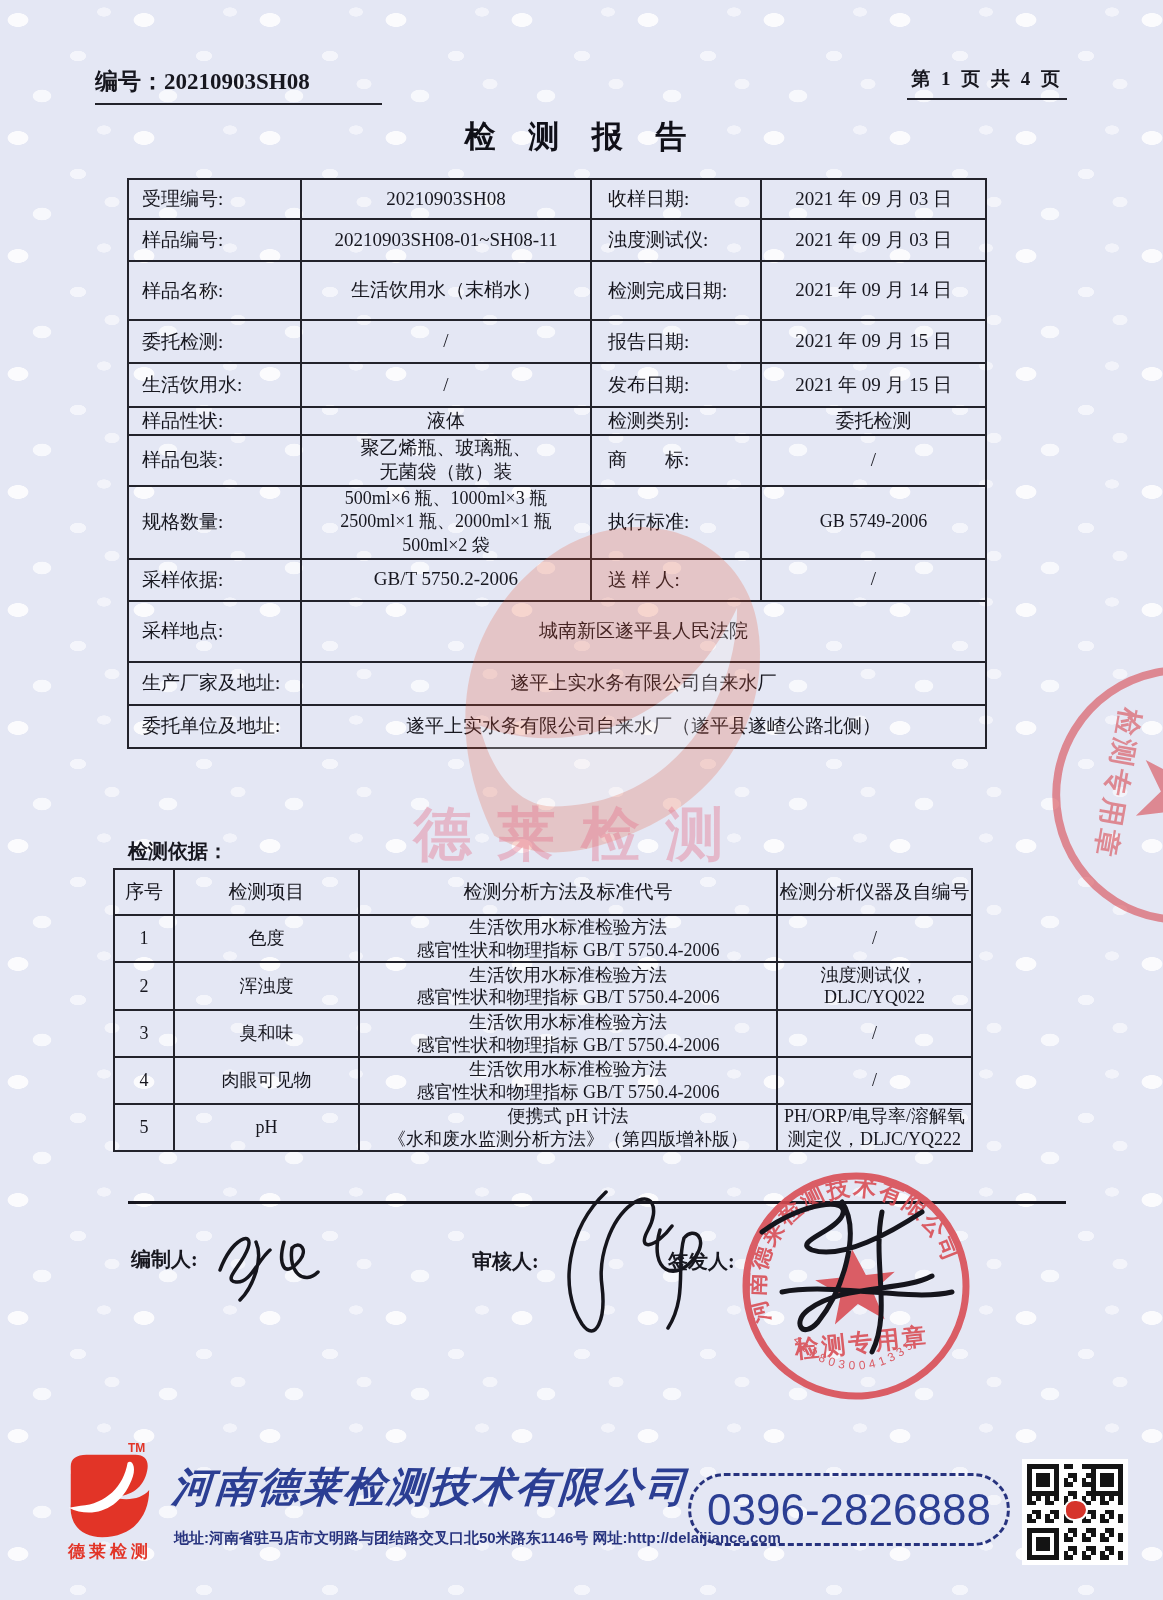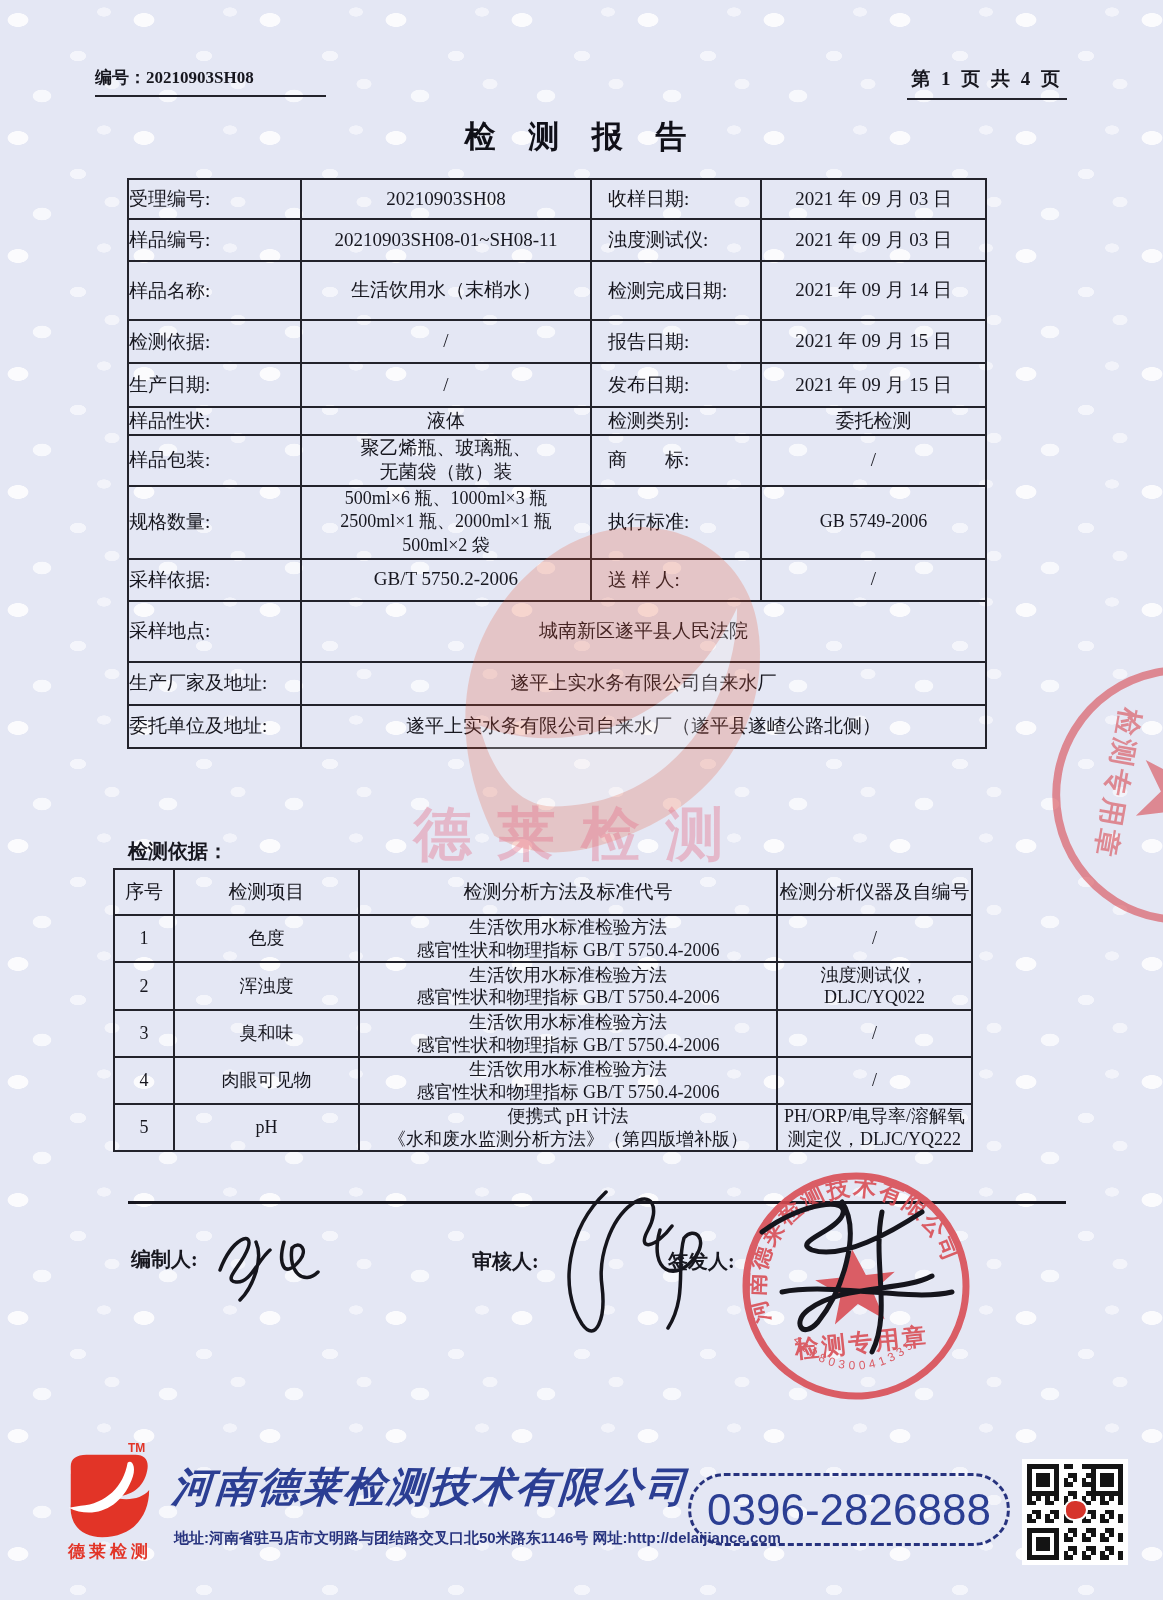--- a/index.html
+++ b/index.html
@@ -10,32 +10,32 @@
     background-color:#e4e7f4;
     background-image:
       radial-gradient(ellipse 18px 12px at 18px 20px,  rgba(255,255,255,.85) 55%, rgba(255,255,255,0) 60%),
       radial-gradient(ellipse 14px 9px  at 78px 56px,  rgba(255,255,255,.60) 55%, rgba(255,255,255,0) 60%),
       radial-gradient(ellipse 16px 11px at 42px 96px,  rgba(255,255,255,.70) 55%, rgba(255,255,255,0) 60%),
       radial-gradient(ellipse 12px 8px  at 104px 12px, rgba(255,255,255,.50) 55%, rgba(255,255,255,0) 60%),
       radial-gradient(ellipse 13px 9px  at 112px 84px, rgba(255,255,255,.55) 55%, rgba(255,255,255,0) 60%);
     background-size:126px 118px;
   }
   
-  .hdr-left  { position:absolute; top:66px;  left:95px;  font-size:17px; font-weight:600;
+  .hdr-left  { position:absolute; top:66px;  left:95px;  font-size:23px; font-weight:600;
                border-bottom:2px solid #23232b; padding:0 72px 6px 0; }
   .hdr-right { position:absolute; top:66px;  right:96px; font-size:19px; font-weight:600;
                border-bottom:2px solid #23232b; padding:0 4px 6px 4px; letter-spacing:3px; }
   .title { position:absolute; top:116px; left:0; width:100%; text-align:center;
            font-family:"Liberation Sans","DejaVu Sans",sans-serif;
            font-size:31px; font-weight:bold; letter-spacing:12px; color:#101018; }
   
   table { border-collapse:collapse; table-layout:fixed; background:transparent; }
   .t1 { position:absolute; top:178px; left:127px; width:858px; z-index:1; }
   .t1 td { border:2px solid #23232b; vertical-align:middle; font-size:19px; }
-  .t1 td.lab  { text-align:left; }
+  .t1 td.lab  { text-align:left; padding-left:13px; }
   .t1 td.lab2 { text-align:left; padding-left:16px; }
   .t1 td.val  { text-align:center; white-space:pre-line; line-height:1.28; }
   .t1 tr:nth-child(1){height:40px}.t1 tr:nth-child(2){height:42px}.t1 tr:nth-child(3){height:59px}
   .t1 tr:nth-child(4){height:43px}.t1 tr:nth-child(5){height:44px}.t1 tr:nth-child(6){height:28px}
   .t1 tr:nth-child(7){height:48px}.t1 tr:nth-child(8){height:73px}.t1 tr:nth-child(9){height:42px}
   .t1 tr:nth-child(10){height:61px}.t1 tr:nth-child(11){height:43px}.t1 tr:nth-child(12){height:43px}
   .t1 tr:nth-child(13){height:43px}.t1 tr:nth-child(14){height:43px}
   .t1 tr:nth-child(8) td.val { font-size:18px; line-height:1.3; }
 
   .dep-label { position:absolute; top:838px; left:128px; font-size:20px; font-weight:bold; z-index:1; }
@@ -124,27 +124,27 @@
       <td class="lab2">浊度测试仪:</td>
       <td class="val">2021 年 09 月 03 日</td>
     </tr>
     <tr>
       <td class="lab">样品名称:</td>
       <td class="val">生活饮用水（末梢水）</td>
       <td class="lab2">检测完成日期:</td>
       <td class="val">2021 年 09 月 14 日</td>
     </tr>
     <tr>
-      <td class="lab">检测依据:</td>
+      <td class="lab">委托检测:</td>
       <td class="val">/</td>
       <td class="lab2">报告日期:</td>
       <td class="val">2021 年 09 月 15 日</td>
     </tr>
     <tr>
-      <td class="lab">生产日期:</td>
+      <td class="lab">生活饮用水:</td>
       <td class="val">/</td>
       <td class="lab2">发布日期:</td>
       <td class="val">2021 年 09 月 15 日</td>
     </tr>
     <tr>
       <td class="lab">样品性状:</td>
       <td class="val">液体</td>
       <td class="lab2">检测类别:</td>
       <td class="val">委托检测</td>
     </tr>

